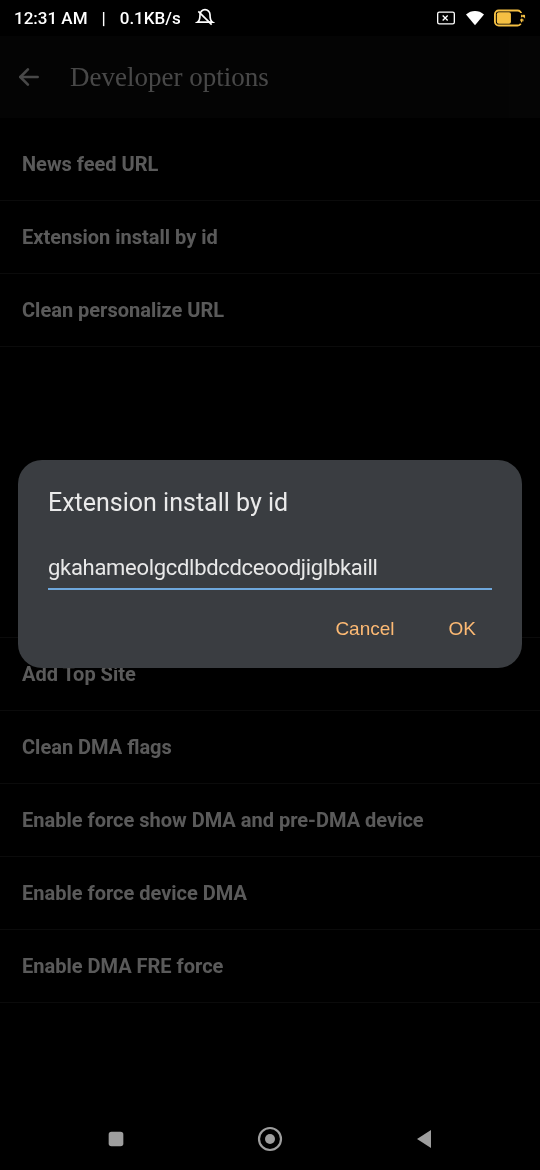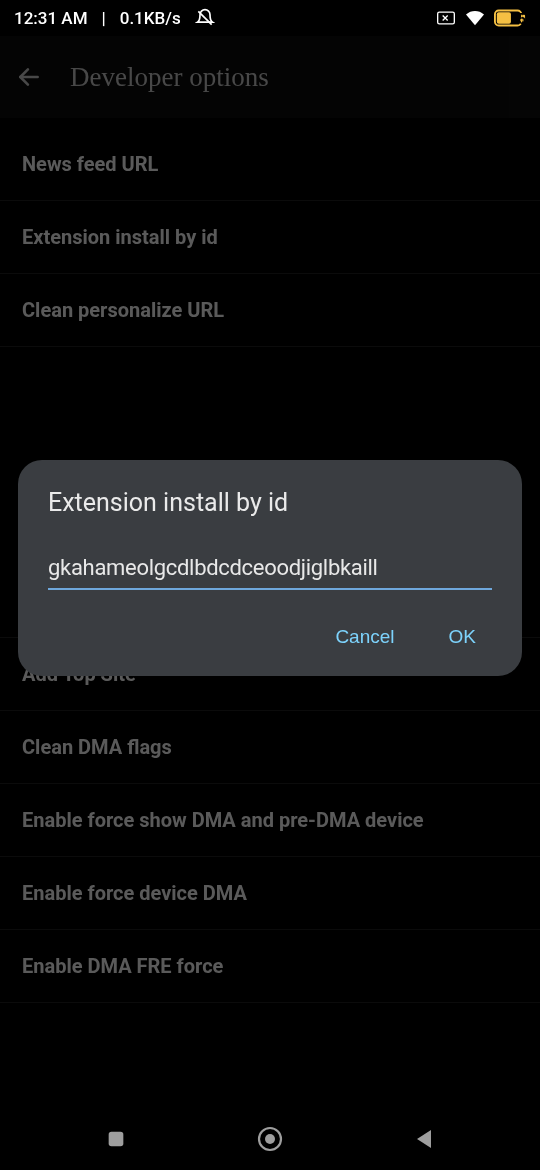--- a/index.html
+++ b/index.html
@@ -92,42 +92,42 @@
       padding: 28px 30px 20px 30px;
     }
     .dialog-title {
       font-size: 25px;
       color: #eaeaea;
       font-weight: 400;
       margin-bottom: 34px;
     }
     .dialog-input-wrap {
       position: relative;
-      margin-bottom: 28px;
+      margin-bottom: 20px;
     }
     .dialog-input {
       width: 100%;
       background: transparent;
       border: none;
       border-bottom: 2px solid #6fa8dc;
       color: #e8e8e8;
       font-size: 22px;
       padding: 4px 0 8px 0;
       outline: none;
       font-family: inherit;
       letter-spacing: -0.3px;
     }
     .dialog-actions {
       display: flex;
       justify-content: flex-end;
       gap: 46px;
       padding-right: 12px;
     }
     .dialog-btn {
-      color: #7dd3fc;
+      color: #fdba74;
       font-size: 19px;
       font-weight: 500;
       background: none;
       border: none;
       cursor: pointer;
       padding: 8px 4px;
     }
 
     
     .nav-bar {

